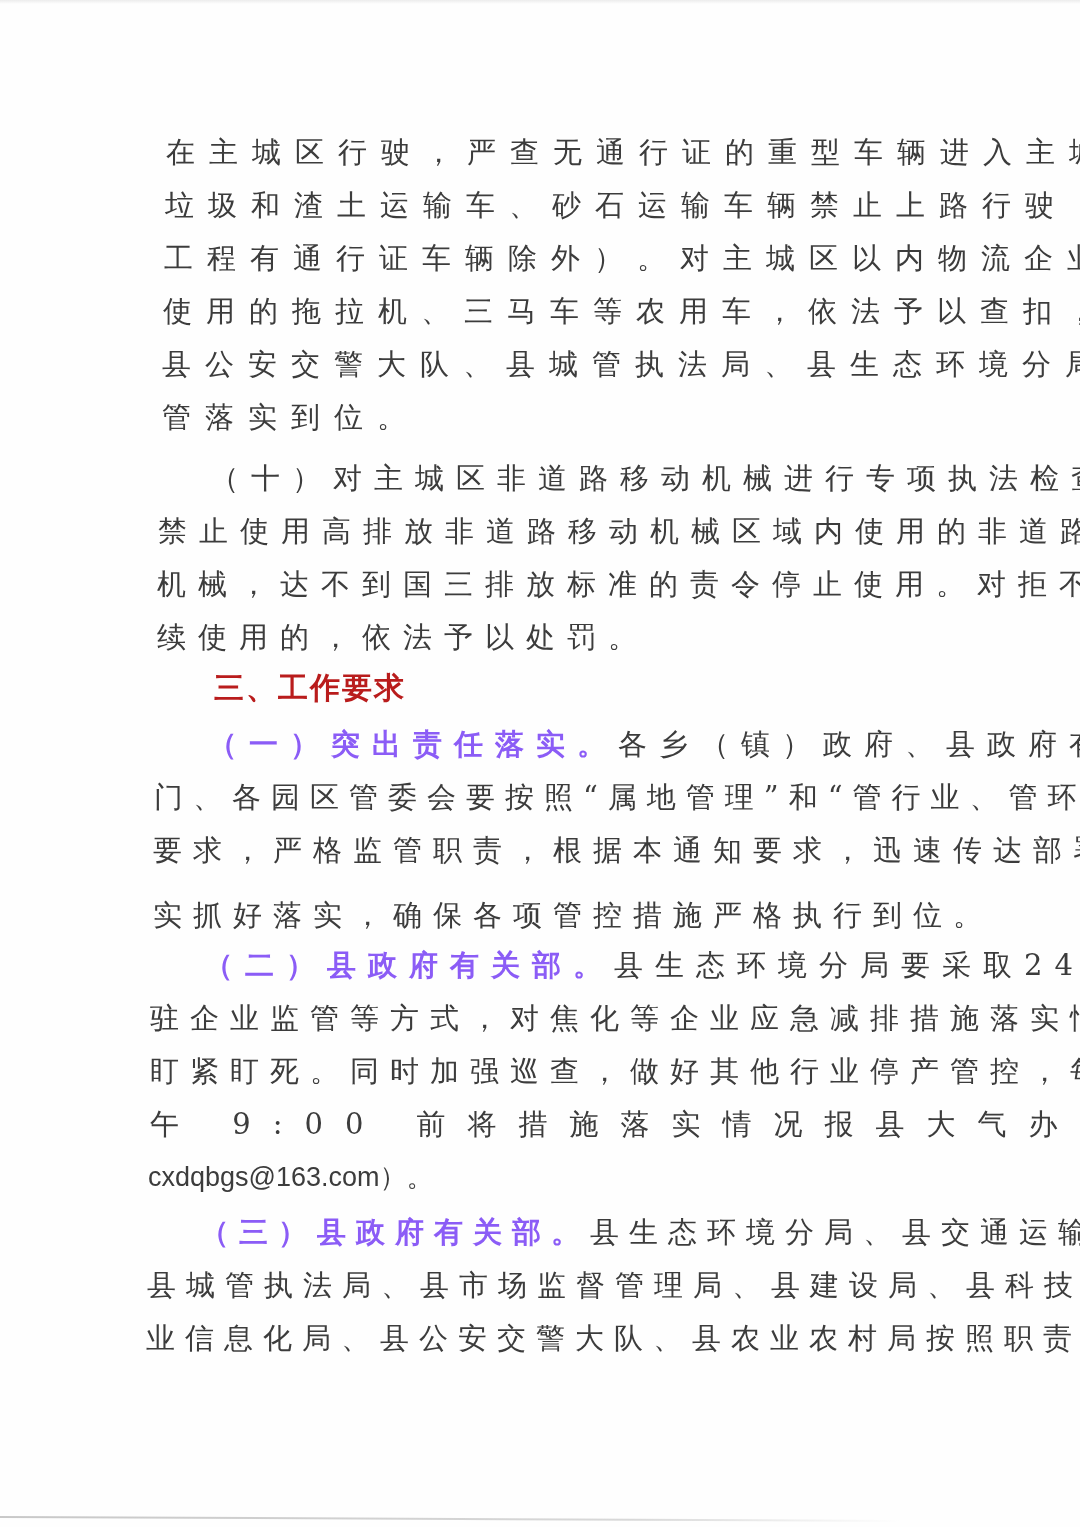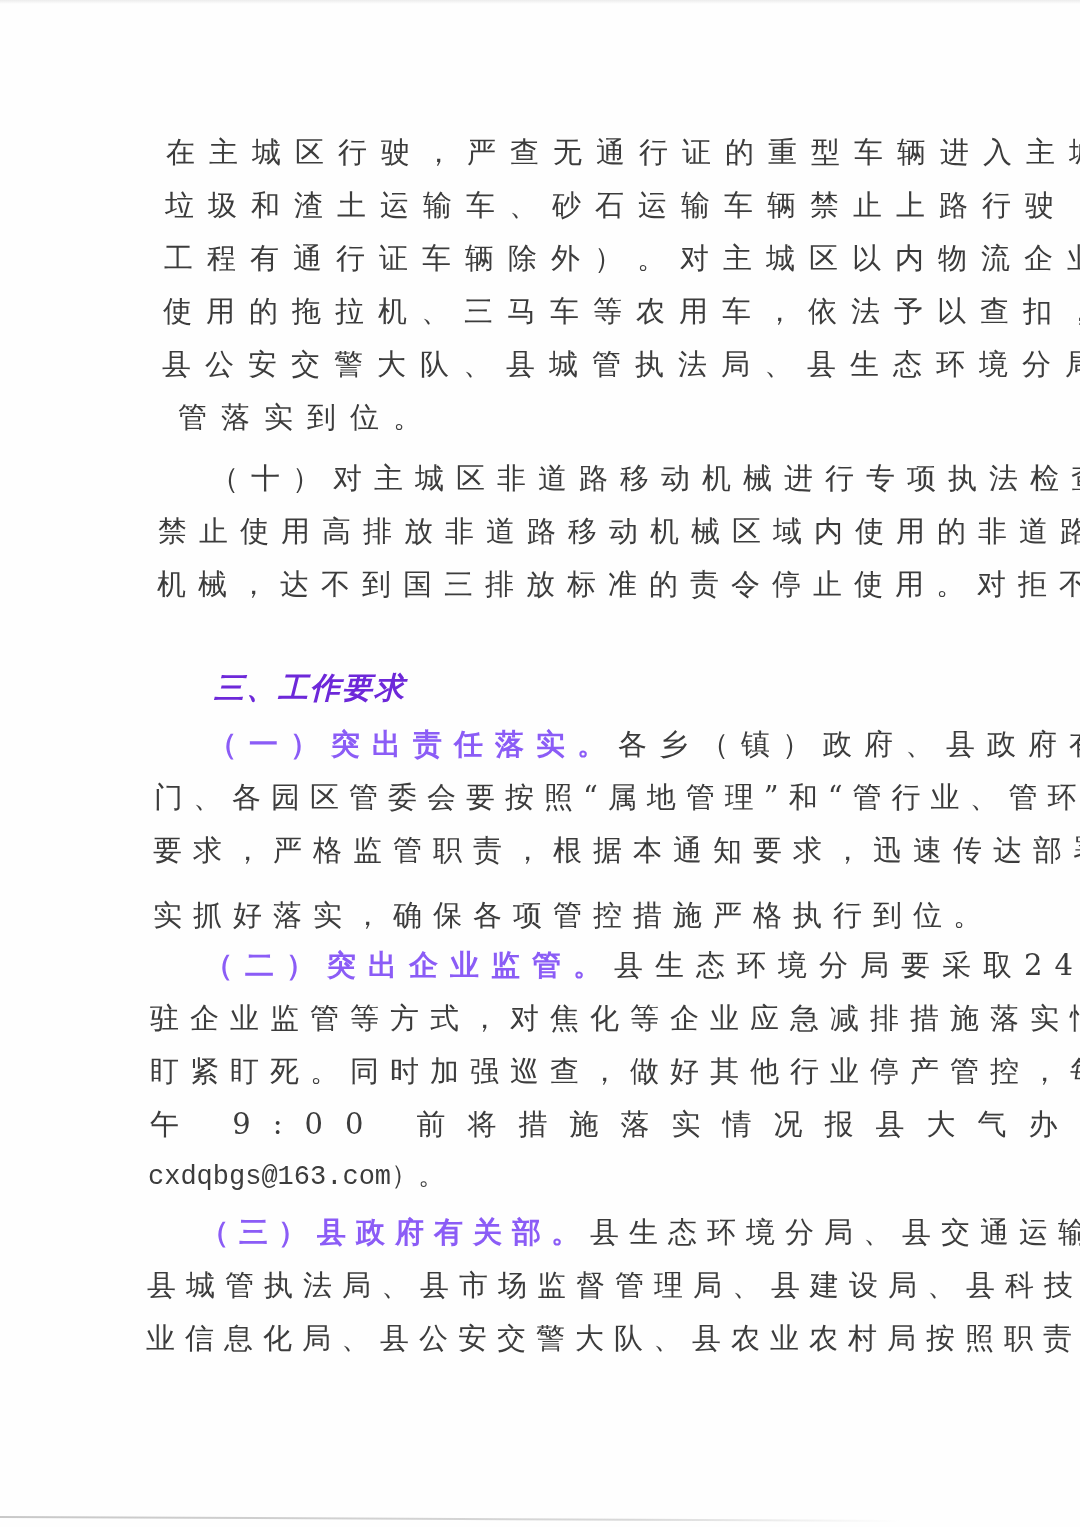--- a/index.html
+++ b/index.html
@@ -45,64 +45,64 @@
       font-size: 29px;
       line-height: 32px;
       height: 32px;
       letter-spacing: 14px;
       color: #3c3c3c;
     }
     .heading {
       font-family: "DejaVu Sans", "Liberation Sans", sans-serif;
       font-weight: bold;
       letter-spacing: 2px;
-      color: #6d28d9;
-      font-style: italic;
+      color: #b91c1c;
     }
     .bold-lead {
       font-weight: bold;
       color: #8b5cf6;
     }
     .wide {
       letter-spacing: 22px;
     }
     .mono {
-      font-family: Liberation Mono, monospace;
+      font-family: Liberation Sans, sans-serif;
       letter-spacing: 0px;
       text-align: right;
     }
   </style>
 </head>
 <body>
 
 <div class="page">
   <div class="top-shade"></div>
 
   <div class="line" style="left:166px; top:136px;">在主城区行驶，严查无通行证的重型车辆进入主城区；建筑</div>
   <div class="line" style="left:165px; top:189px;">垃圾和渣土运输车、砂石运输车辆禁止上路行驶（重点项目</div>
   <div class="line" style="left:164px; top:242px;">工程有通行证车辆除外）。对主城区以内物流企业短倒运输</div>
   <div class="line" style="left:163px; top:295px;">使用的拖拉机、三马车等农用车，依法予以查扣，严格处罚。</div>
   <div class="line" style="left:162px; top:348px;">县公安交警大队、县城管执法局、县生态环境分局负责，监</div>
-  <div class="line" style="left:162px; top:401px;margin-left:16px;">管落实到位。</div>
+  <div class="line" style="left:162px; top:401px;">管落实到位。</div>
 
   <div class="line" style="left:210px; top:462px; letter-spacing:12px;">（十）对主城区非道路移动机械进行专项执法检查。对</div>
   <div class="line" style="left:158px; top:515px; letter-spacing:12px;">禁止使用高排放非道路移动机械区域内使用的非道路移动</div>
   <div class="line" style="left:157px; top:568px; letter-spacing:12px;">机械，达不到国三排放标准的责令停止使用。对拒不整改继</div>
+  <div class="line" style="left:157px; top:621px; letter-spacing:12px;">续使用的，依法予以处罚。</div>
 
   <div class="line heading" style="left:214px; top:672px; font-size:30px;">三、工作要求</div>
 
   <div class="line" style="left:208px; top:728px; letter-spacing:12px;">
     <span class="bold-lead">（一）突出责任落实。</span><span>各乡（镇）政府、县政府有关部</span>
   </div>
   <div class="line" style="left:154px; top:781px; letter-spacing:10px;">门、各园区管委会要按照“属地管理”和“管行业、管环保”</div>
   <div class="line" style="left:153px; top:834px; letter-spacing:11px;">要求，严格监管职责，根据本通知要求，迅速传达部署，切</div>
   <div class="line" style="left:153px; top:887px; letter-spacing:11px;margin-top:12px;">实抓好落实，确保各项管控措施严格执行到位。</div>
 
   <div class="line" style="left:204px; top:949px; letter-spacing:12px;">
-    <span class="bold-lead">（二）突出企业监管。</span><span>县生态环境分局要采取24小时</span>
+    <span class="bold-lead">（二）县政府有关部。</span><span>县生态环境分局要采取24小时</span>
   </div>
   <div class="line" style="left:150px; top:1002px; letter-spacing:11px;">驻企业监管等方式，对焦化等企业应急减排措施落实情况，</div>
   <div class="line" style="left:150px; top:1055px; letter-spacing:11px;">盯紧盯死。同时加强巡查，做好其他行业停产管控，每日上</div>
   <div class="line wide" style="left:150px; top:1108px;">午 9:00 前将措施落实情况报县大气办（邮箱：</div>
   <div class="line mono" style="left:148px; top:1161px; font-size:27px;">cxdqbgs@163.com）。</div>
 
   <div class="line" style="left:200px; top:1216px; letter-spacing:10px;">
     <span class="bold-lead">（三）县政府有关部。</span><span>县生态环境分局、县交通运输局、</span>
   </div>
   <div class="line" style="left:147px; top:1269px; letter-spacing:10px;">县城管执法局、县市场监督管理局、县建设局、县科技和工</div>

